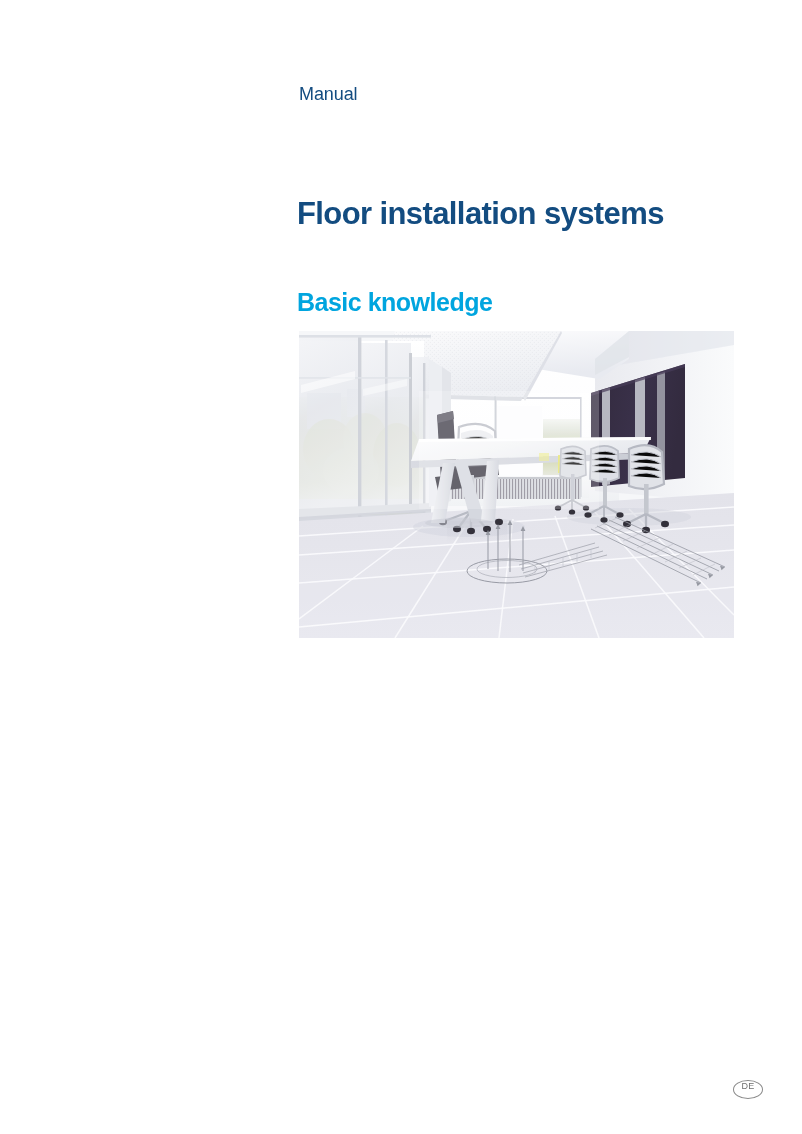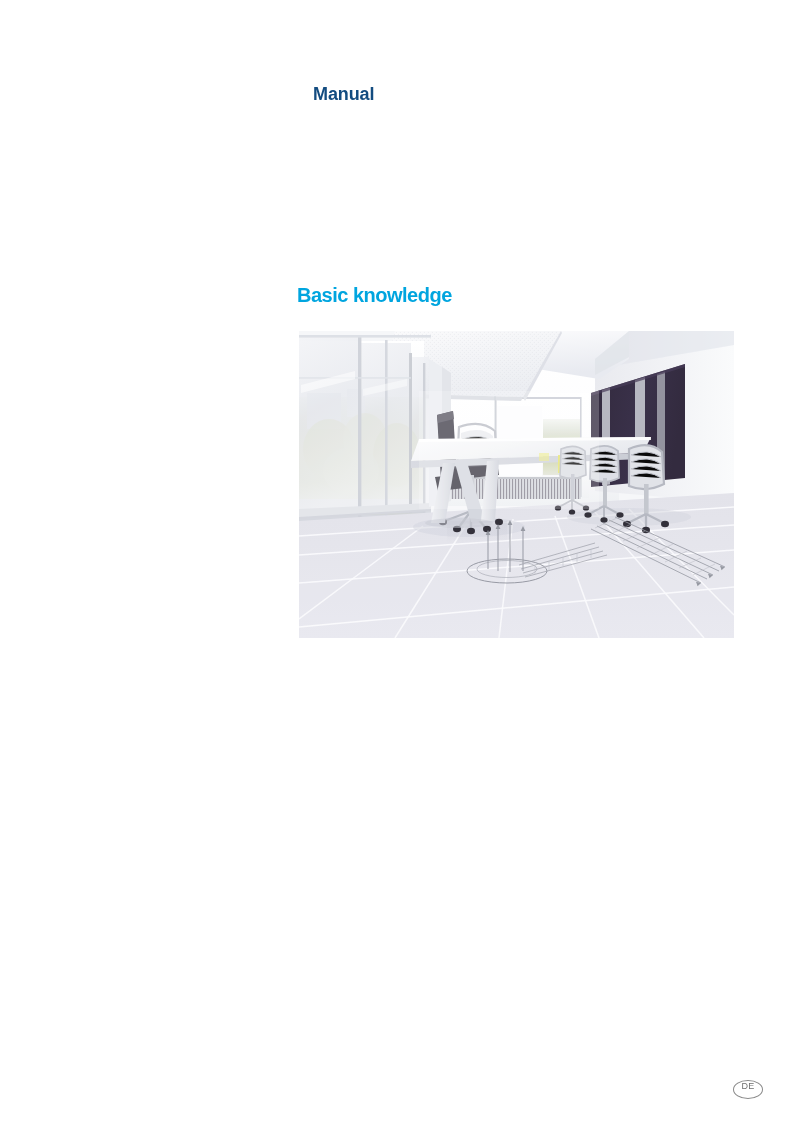--- a/index.html
+++ b/index.html
@@ -17,42 +17,42 @@
 
   .page {
     position: absolute;
     inset: 0;
     background: #ffffff;
   }
 
   
   .doc-type {
     position: absolute;
-    left: 313px;
+    left: 299px;
     top: 84px;
     font-size: 18px;
-    font-weight: bold;
+    font-weight: normal;
     color: #134C80;
     letter-spacing: -0.1px;
   }
   .doc-title {
     position: absolute;
     left: 297px;
     top: 175px;
     font-size: 31px;
     font-weight: bold;
     color: #134C80;
     letter-spacing: -0.6px;
     white-space: nowrap;
   }
   .doc-subtitle {
     position: absolute;
     left: 297px;
     top: 267px;
-    font-size: 20px;
+    font-size: 25px;
     font-weight: bold;
     color: #00A5DF;
     letter-spacing: -0.5px;
     white-space: nowrap;
   }
 
   
   .cover-image {
     position: absolute;
     left: 299px;
@@ -111,20 +111,21 @@
     letter-spacing: 0.2px;
   }
 </style>
 </head>
 <body>
 
 <div class="page">
 
   <div class="doc-type">Manual</div>
 
+  <h1 class="doc-title">Floor installation systems</h1>
 
   <h2 class="doc-subtitle">Basic knowledge</h2>
 
   <div class="cover-image">
     <svg width="435" height="307" viewBox="0 0 435 307">
       <defs>
 
         <linearGradient id="floorGrad" x1="0" y1="0" x2="0" y2="1">
           <stop offset="0%" stop-color="#e2e2ea"></stop>
           <stop offset="35%" stop-color="#e4e4ec"></stop>

